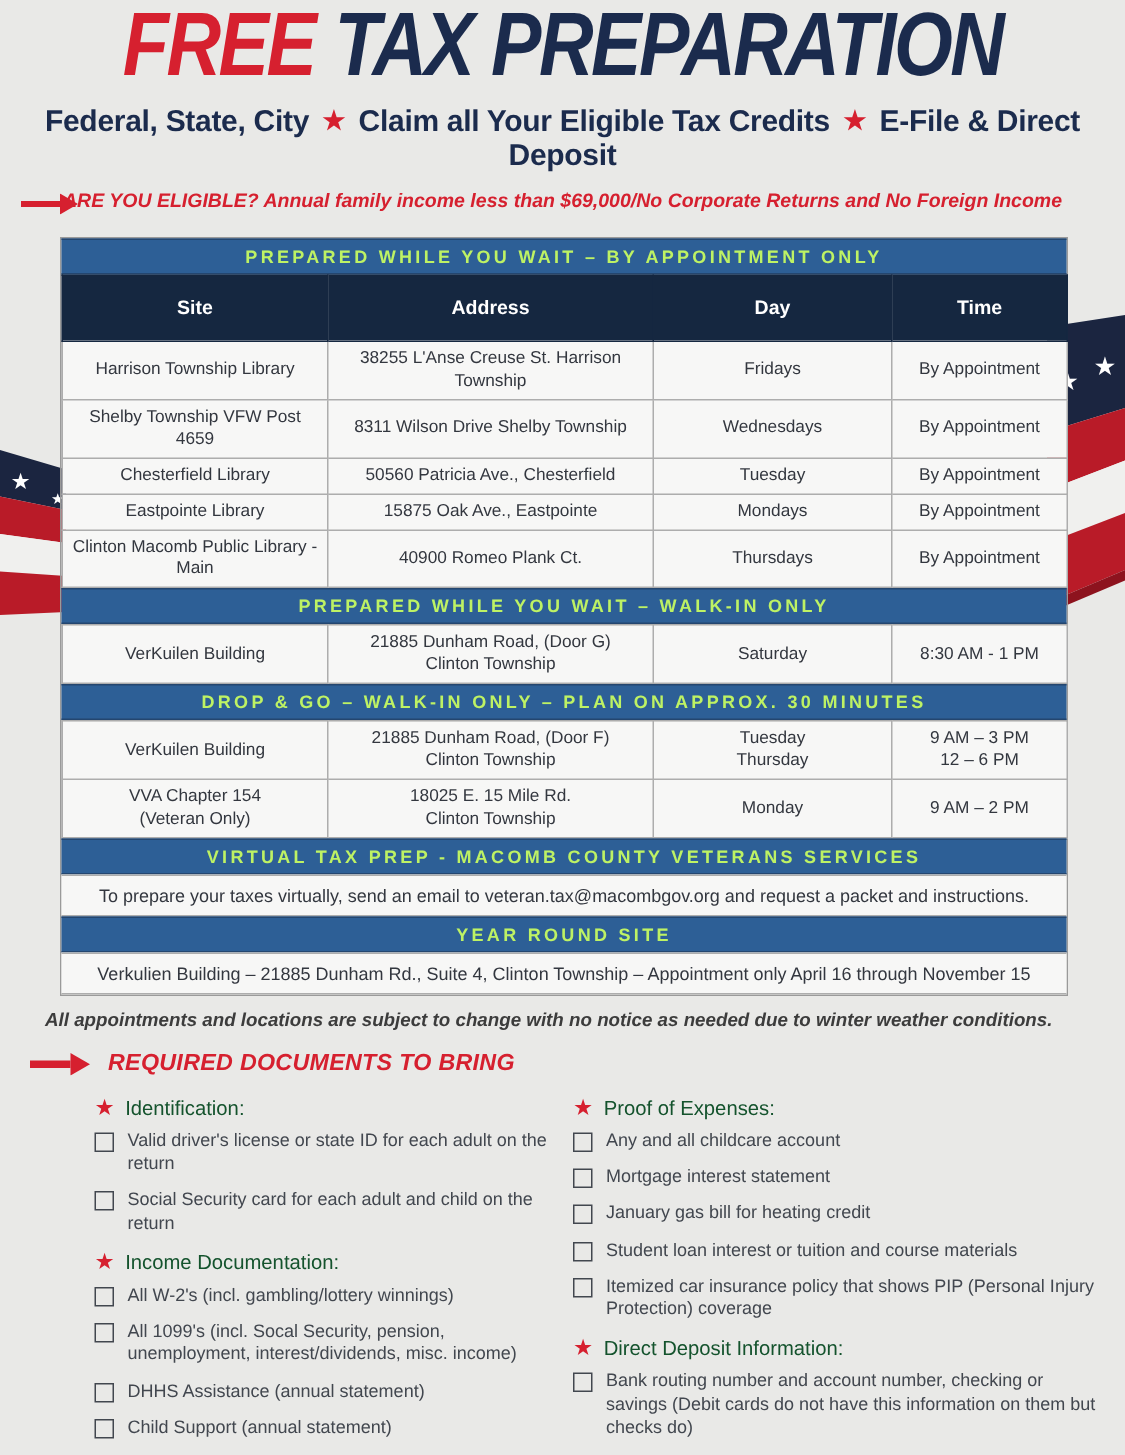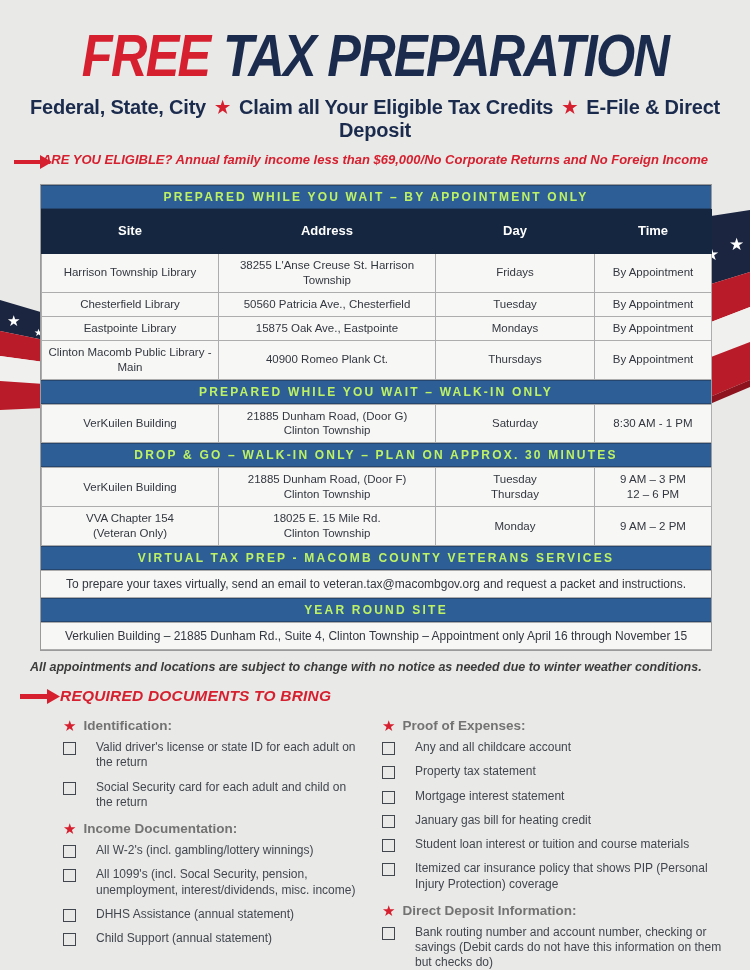--- a/index.html
+++ b/index.html
@@ -1,19 +1,19 @@
 <!DOCTYPE html>
 <html><head>
 <meta charset="utf-8">
 <style>
   html,body{margin:0;padding:0;}
   .page{position:relative;width:750px;height:970px;background:#e9e9e7;overflow:hidden;
         font-family:"Liberation Sans",sans-serif;color:#1b2b4d;}
   
-  .title-row{margin-top:26px;text-align:center;white-space:nowrap;}
+  .title-row{text-align:center;white-space:nowrap;}
   .title-inner{display:inline-block;transform:scaleX(.84);transform-origin:center;
                font-style:italic;font-weight:800;font-size:60px;letter-spacing:-2px;line-height:1;}
   .title-red{color:#d6202f;margin-right:16px;}
   .title-navy{color:#1b2b4d;}
   .subtitle{margin-top:10px;text-align:center;font-weight:bold;font-size:20px;color:#1b2b4d;letter-spacing:-.2px;}
   .star{color:#d6202f;font-style:normal;font-size:17px;padding:0 9px;position:relative;top:-1px;}
   .elig-row{position:relative;margin-top:10px;height:20px;}
   .elig-arrow{position:absolute;left:14px;top:3px;}
   .elig-text{text-align:center;font-size:13px;font-weight:bold;font-style:italic;color:#d6202f;}
   
@@ -25,29 +25,29 @@
   .bar{height:22px;line-height:22px;background:#2d5f96;border-top:1px solid #24466f;border-bottom:1px solid #24466f;
        color:#bef264;font-weight:bold;font-size:12px;letter-spacing:2.2px;text-align:center;}
   table.grid{width:670px;border-collapse:collapse;table-layout:fixed;}
   table.grid td{border:1px solid #adadad;background:#f7f7f6;text-align:center;vertical-align:middle;
        font-size:11.5px;color:#33373f;padding:4px 4px;white-space:pre-line;line-height:1.3;}
   table.grid td.hd{background:#152740;border-color:#152740;color:#fff;font-weight:bold;font-size:13px;padding:13px 4px;}
   .wide-row{background:#f7f7f6;border-top:1px solid #adadad;border-bottom:1px solid #adadad;
        text-align:center;font-size:12px;color:#33373f;padding:6px 10px;}
   .note{margin:9px 30px 0 30px;text-align:left;font-size:12.5px;font-weight:bold;font-style:italic;color:#3c3c3c;}
   
-  .req-head{display:flex;align-items:center;gap:0;margin:13px 0 0 20px;}
+  .req-head{display:flex;align-items:center;gap:12px;margin:13px 0 0 20px;}
   .req-title{color:#d6202f;font-size:15.5px;font-weight:bold;font-style:italic;letter-spacing:.2px;}
   .docs{display:flex;gap:16px;padding:2px 18px 0 63px;}
   .col-l{width:303px;}
   .col-r{width:350px;}
   .sec-head{display:flex;align-items:center;gap:7px;margin:11px 0 7px 0;}
   .sec-star{color:#d6202f;font-size:15px;line-height:1;}
-  .sec-title{font-size:13.5px;font-weight:bold;color:#737373;}
-  .cbx-item{display:flex;gap:20px;margin-bottom:9px;font-size:12px;line-height:1.27;color:#42474f;}
+  .sec-title{font-size:13.5px;font-weight:normal;color:#14532d;}
+  .cbx-item{display:flex;gap:9px;margin-bottom:9px;font-size:12px;line-height:1.27;color:#42474f;}
   .cbx{width:11px;height:11px;border:1.6px solid #42474f;flex:none;margin-top:2px;background:transparent;}
   .email{color:#33373f;text-decoration:none;}
 </style>
 </head>
 <body>
 
 <div class="page">
 
   <svg class="flag flag-right" width="52" height="205" viewBox="0 0 52 205">
     <polygon points="0,8 52,0 52,62 0,78" fill="#1b2540"></polygon>
@@ -100,20 +100,26 @@
         <td class="hd">Day</td>
         <td class="hd">Time</td>
       </tr>
       <tr>
         <td>Harrison Township Library</td>
         <td>38255 L'Anse Creuse St. Harrison Township</td>
         <td>Fridays</td>
         <td>By Appointment</td>
       </tr>
       <tr>
+        <td>Shelby Township VFW Post 4659</td>
+        <td>8311 Wilson Drive Shelby Township</td>
+        <td>Wednesdays</td>
+        <td>By Appointment</td>
+      </tr>
+      <tr>
         <td>Chesterfield Library</td>
         <td>50560 Patricia Ave., Chesterfield</td>
         <td>Tuesday</td>
         <td>By Appointment</td>
       </tr>
       <tr>
         <td>Eastpointe Library</td>
         <td>15875 Oak Ave., Eastpointe</td>
         <td>Mondays</td>
         <td>By Appointment</td>
@@ -239,24 +245,20 @@
       <div class="sec-head">
         <span class="sec-star">★</span>
         <span class="sec-title">Proof of Expenses:</span>
       </div>
       <div class="cbx-item">
         <span class="cbx"></span>
         <span>Any and all childcare account</span>
       </div>
       <div class="cbx-item">
         <span class="cbx"></span>
-        <span>Property tax statement</span>
-      </div>
-      <div class="cbx-item">
-        <span class="cbx"></span>
         <span>Mortgage interest statement</span>
       </div>
       <div class="cbx-item">
         <span class="cbx"></span>
         <span>January gas bill for heating credit</span>
       </div>
       <div class="cbx-item">
         <span class="cbx"></span>
         <span>Student loan interest or tuition and course materials</span>
       </div>

